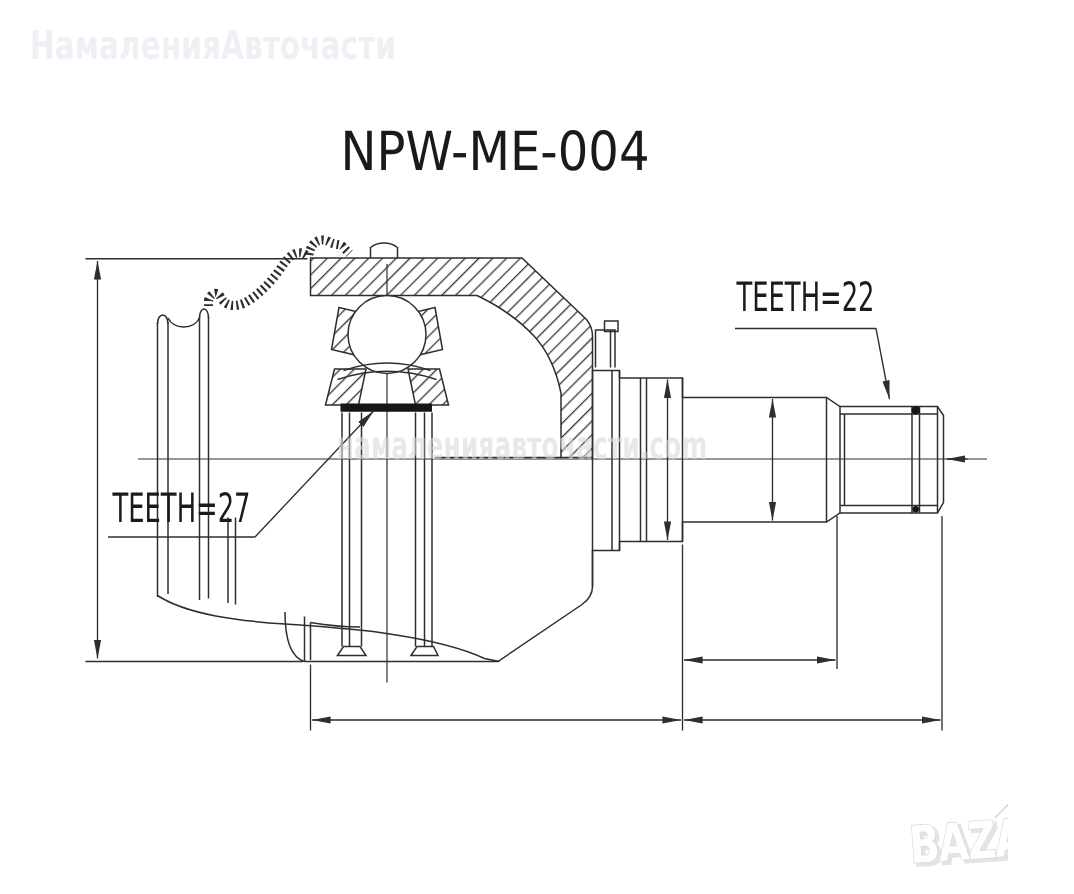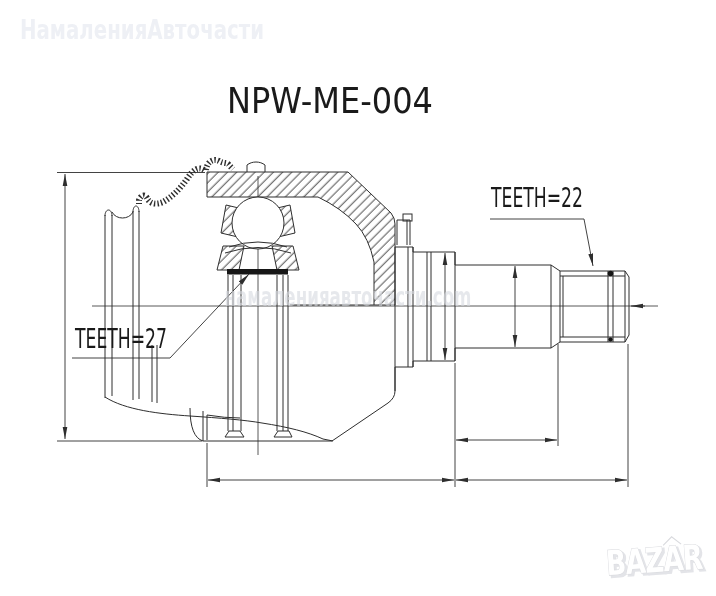--- a/index.html
+++ b/index.html
@@ -1,19 +1,18 @@
 <!DOCTYPE html>
 <html><head>
 <meta charset="utf-8">
 <style>
   html,body{margin:0;padding:0;background:#ffffff;}
   .canvas{
     position:relative;width:672px;height:596px;background:#ffffff;overflow:hidden;
     font-family:"DejaVu Sans", sans-serif;
-    padding-left:36px;
   }
   svg{position:absolute;left:0;top:0;}
   .dwg{stroke:#2e2e2e;stroke-width:1;fill:none;}
   .thin{stroke:#2e2e2e;stroke-width:0.8;fill:none;}
   .dim{stroke:#2e2e2e;stroke-width:0.9;fill:none;}
   .hatched{fill:url(#hatch);stroke:#2e2e2e;stroke-width:1;}
   .stipple{stroke:#2e2e2e;stroke-width:6;fill:none;stroke-dasharray:1.4 2.1;}
   .label{fill:#1a1a1a;font-family:"DejaVu Sans", sans-serif;}
 </style>
 </head>

